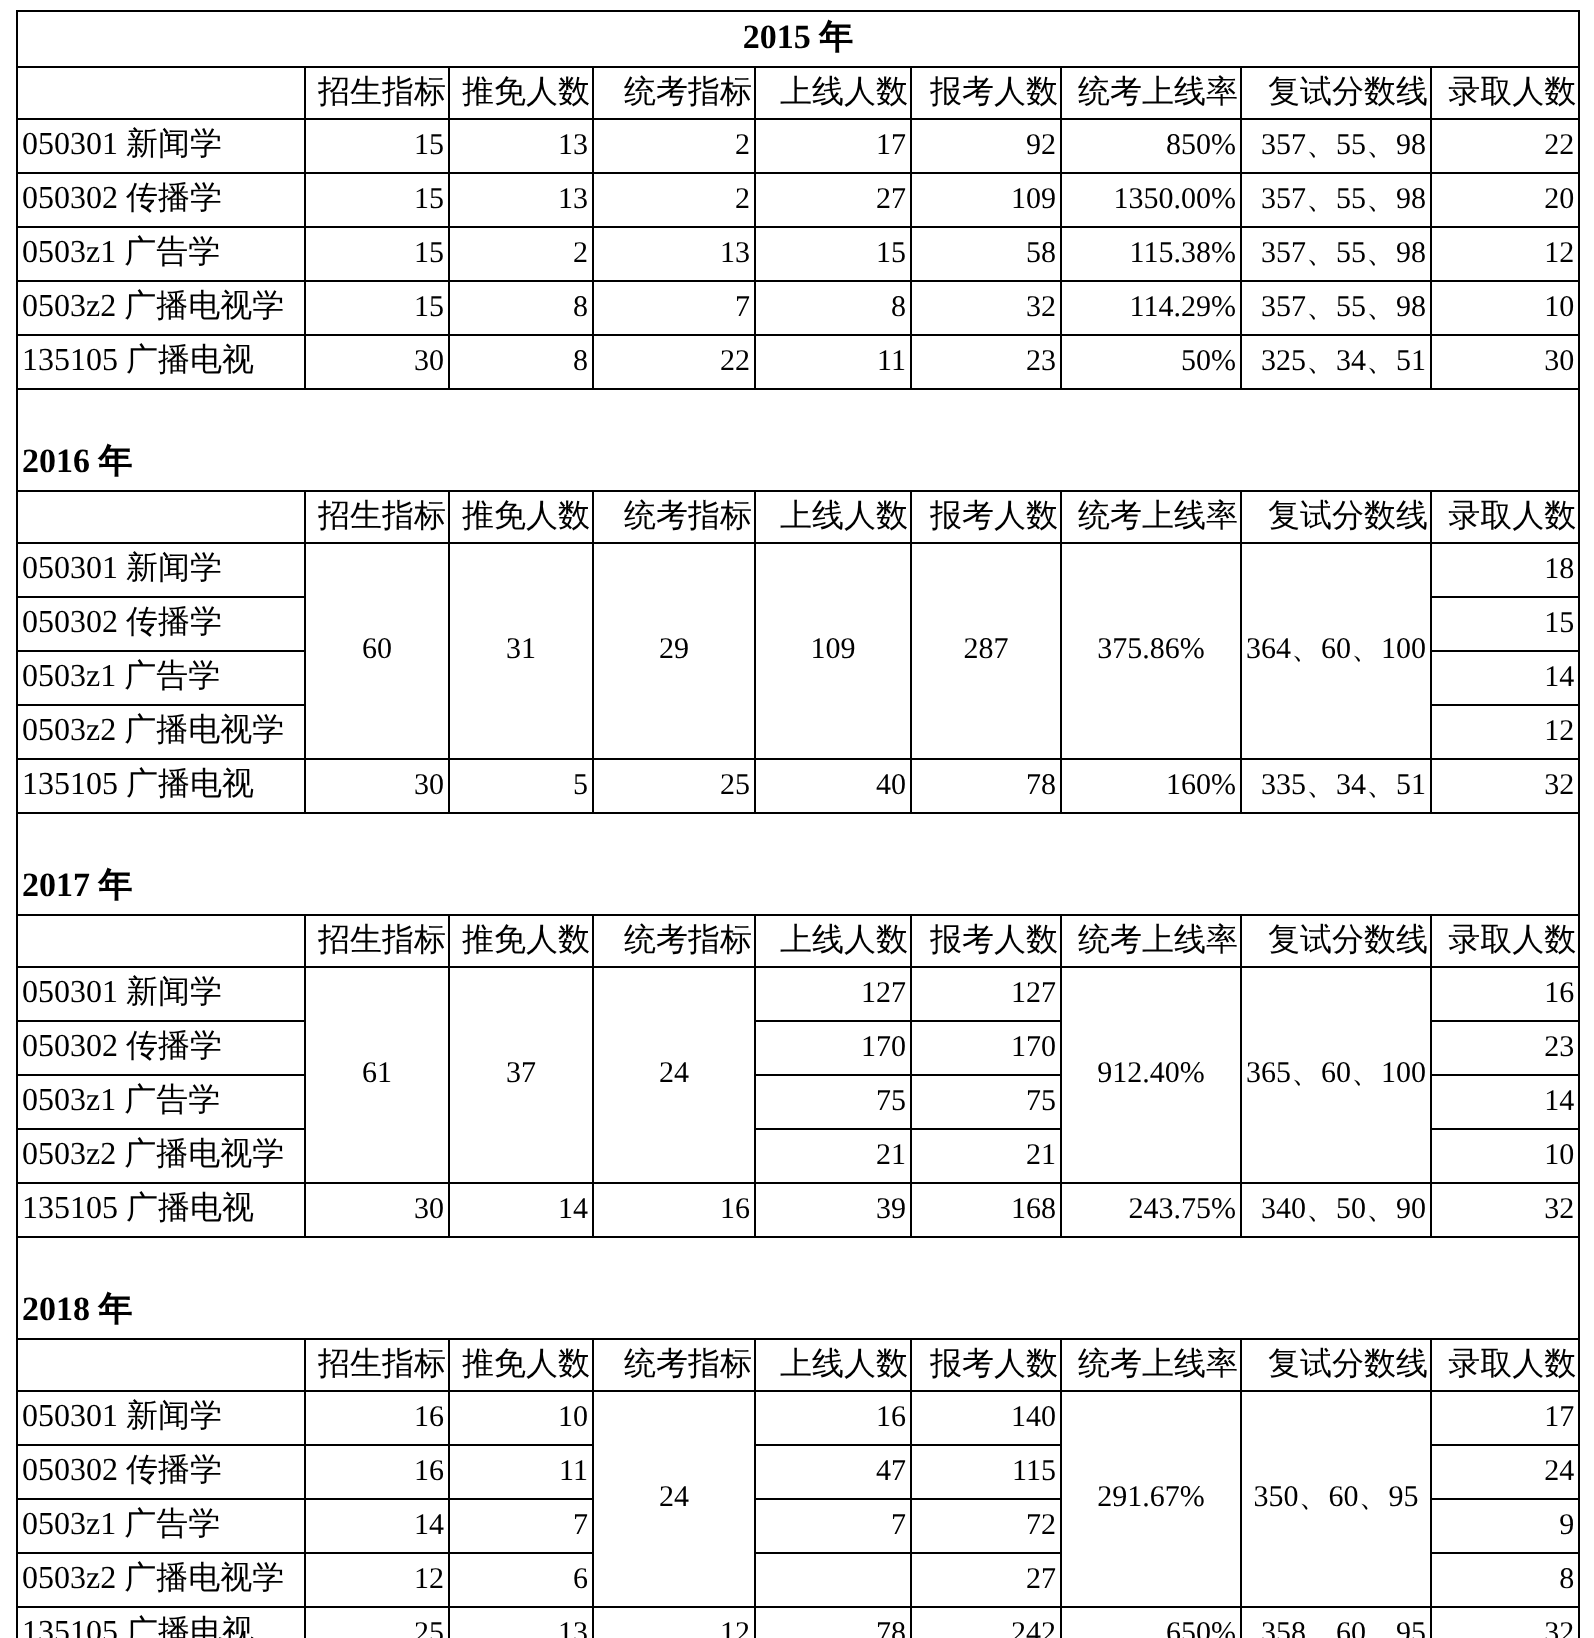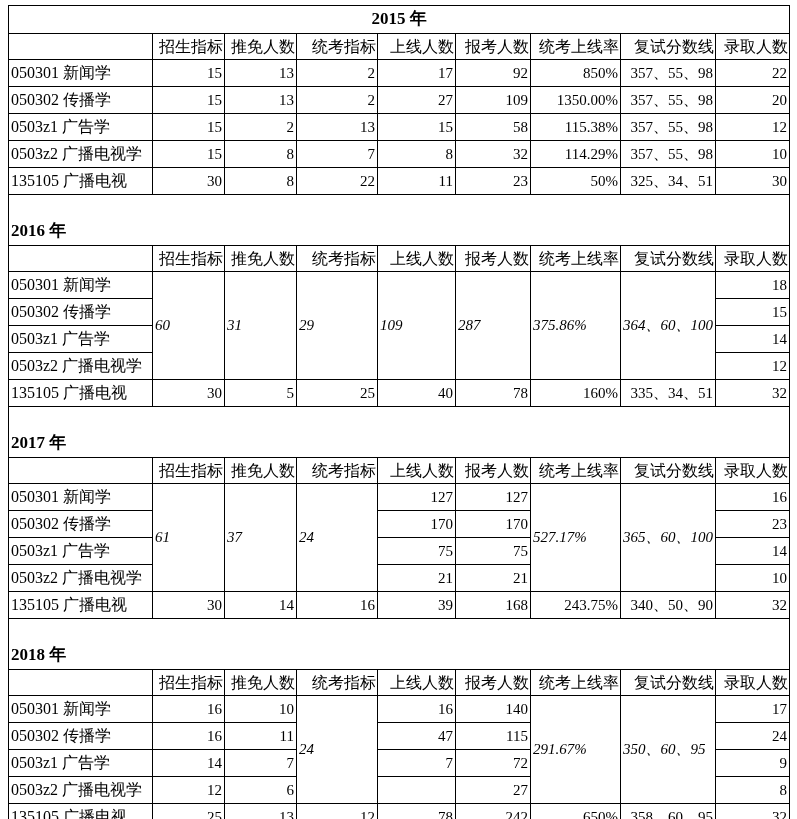--- a/index.html
+++ b/index.html
@@ -9,21 +9,21 @@
   table{border-collapse:collapse;table-layout:fixed;width:781px;padding-left:15px;}
   table.follow{margin-top:-1px;}
   td{border:1px solid #000;font-size:15px;height:26px;padding:0 2px;
      white-space:nowrap;overflow:hidden;vertical-align:middle;line-height:1.1;}
   td.title{font-weight:bold;font-size:17px;text-align:center;height:27px;}
   td.title-tall{font-weight:bold;font-size:17px;height:46px;
                 vertical-align:bottom;padding-bottom:4px;}
   td.hdr{text-align:right;padding:0 1px;font-size:16px;height:25px;}
   td.name{text-align:left;font-size:16px;}
   td.num{text-align:right;}
-  td.mid{vertical-align:middle;font-style:italic;}
+  td.mid{text-align:center;vertical-align:middle;}
 </style>
 </head>
 <body>
 
 <div class="sheet">
 
   <table>
     <colgroup>
         <col style="width:144px">
         <col style="width:72px">
@@ -199,21 +199,21 @@
       <td class="hdr">复试分数线</td>
       <td class="hdr">录取人数</td>
     </tr>
     <tr>
       <td class="name">050301 新闻学</td>
       <td class="mid" rowspan="4">61</td>
       <td class="mid" rowspan="4">37</td>
       <td class="mid" rowspan="4">24</td>
       <td class="num">127</td>
       <td class="num">127</td>
-      <td class="mid" rowspan="4">527.17%</td>
+      <td class="mid" rowspan="4">912.40%</td>
       <td class="mid" rowspan="4">365、60、100</td>
       <td class="num">16</td>
     </tr>
     <tr>
       <td class="name">050302 传播学</td>
       <td class="num">170</td>
       <td class="num">170</td>
       <td class="num">23</td>
     </tr>
     <tr>

